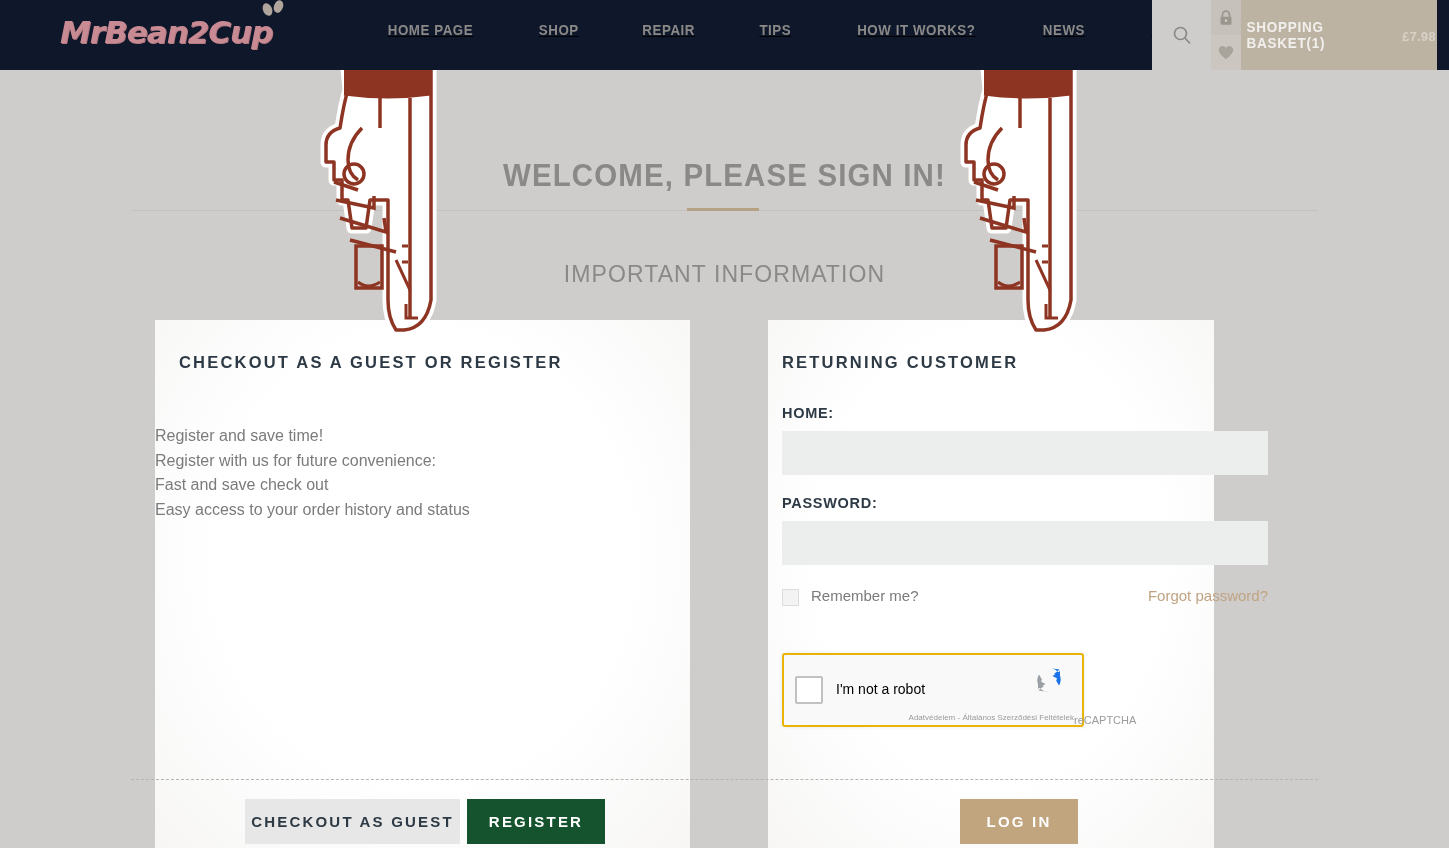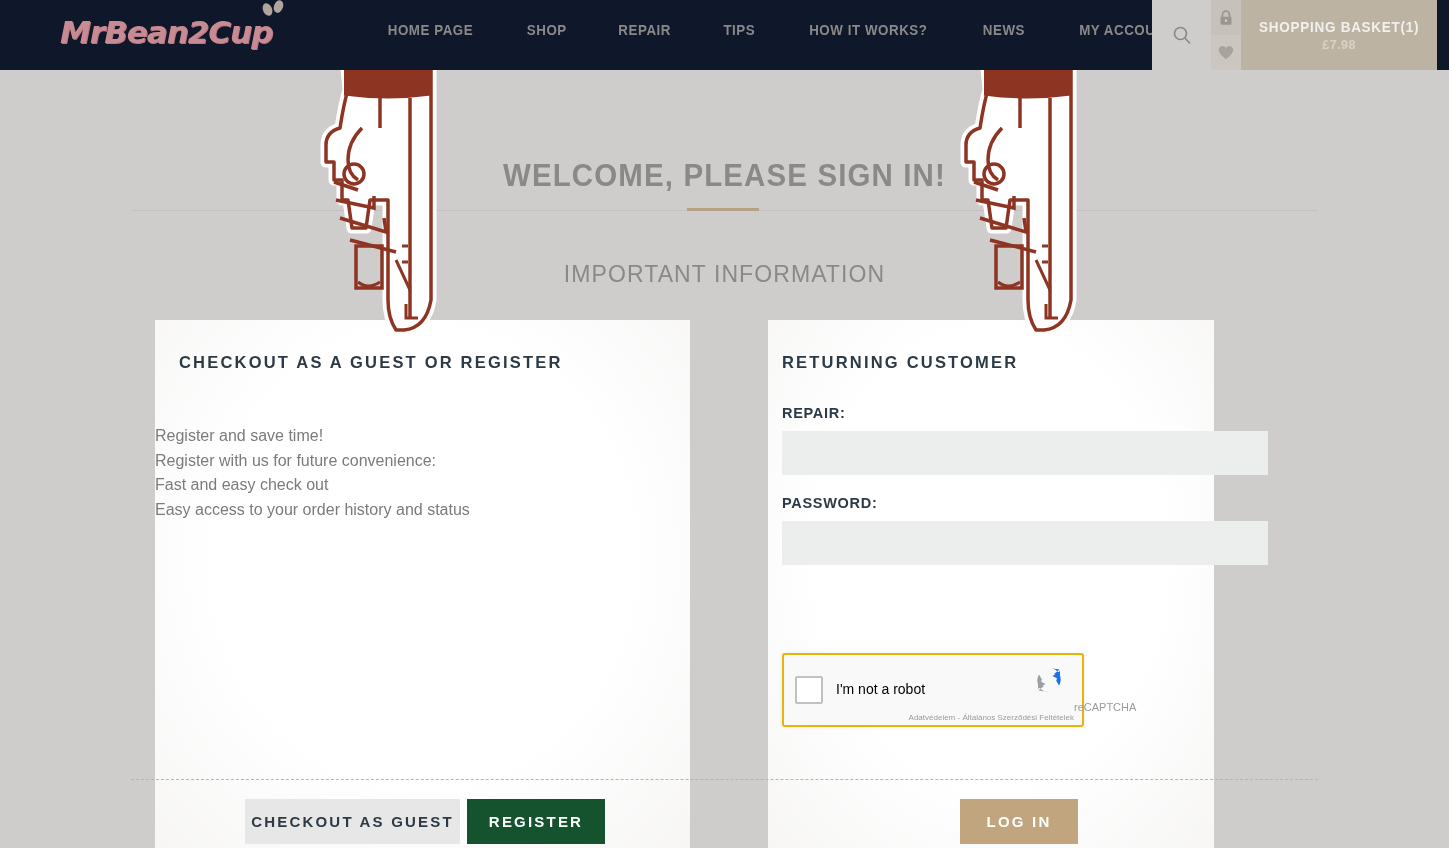--- a/index.html
+++ b/index.html
@@ -33,21 +33,21 @@
     position: absolute;
     width: 9px; height: 13px;
     border-radius: 50% 50% 50% 50%;
     background: #b0a59c;
   }
   .logo .bean.b1 { left: 203px; top: -11px; transform: rotate(-25deg); }
   .logo .bean.b2 { left: 214px; top: -14px; transform: rotate(20deg); }
 
   .nav {
     position: absolute; left: 360px; top: 22px;
-    display: flex; align-items: center; gap: 0px;
+    display: flex; align-items: center; gap: 12px; text-decoration: underline;
   }
   .nav a {
     color: #8b8987;
     font-family: "Liberation Sans Narrow", "Liberation Sans", sans-serif;
     font-size: 14.5px;
     font-weight: bold;
     letter-spacing: 0.6px;
     text-decoration: none;
     padding: 0 24px;
     white-space: nowrap;
@@ -69,21 +69,21 @@
     width: 30px; height: 35px;
     display: flex; align-items: center; justify-content: center;
   }
   .icon-cell.lock  { background: #c6c2bb; }
   .icon-cell.heart { background: #cbc7c0; }
 
   .basket {
     position: absolute; left: 1241px; top: 0;
     width: 196px; height: 70px;
     background: #bdb3a3;
-    display: flex; flex-direction: column;
+    display: flex; flex-direction: row;
     align-items: center; justify-content: center;
   }
   .basket-title {
     color: #f2f0ed;
     font-family: "Liberation Sans Narrow", "Liberation Sans", sans-serif;
     font-size: 14.5px; font-weight: bold; letter-spacing: 0.8px;
     transform: scaleX(0.93);
   }
   .basket-total {
     color: #d8d1c6;
@@ -225,21 +225,21 @@
     font-size: 14px; color: #000;
     font-family: "Liberation Sans", sans-serif;
   }
   .rc-logo {
     position: absolute; right: 10px; top: 9px;
     width: 46px; text-align: center;
   }
   .rc-brand {
     font-size: 11px; color: #9b9b9b;
     font-family: "Liberation Sans", sans-serif;
-    margin-top: 1px;
+    margin-top: 14px;
     padding-left: 48px;
   }
   .rc-terms {
     position: absolute; right: 8px; bottom: 3px;
     font-size: 8px; color: #9b9b9b;
     font-family: "Liberation Sans", sans-serif;
     white-space: nowrap;
   }
 
   
@@ -335,34 +335,39 @@
 <div class="page-title">WELCOME, PLEASE SIGN IN!</div>
 <div class="title-rule"></div>
 <div class="title-accent"></div>
 <div class="sub-title">IMPORTANT INFORMATION</div>
 
 <div class="panel left">
   <div class="panel-heading">CHECKOUT AS A GUEST OR REGISTER</div>
   <div class="guest-copy">
     <div>Register and save time!</div>
     <div>Register with us for future convenience:</div>
-    <div>Fast and easy check out</div>
+    <div>Fast and save check out</div>
     <div>Easy access to your order history and status</div>
   </div>
 </div>
 
 <div class="panel right">
   <div class="panel-heading">RETURNING CUSTOMER</div>
 
-  <div class="field-label email">REPAIR:</div>
+  <div class="field-label email">HOME:</div>
   <input class="field-input email" type="text" placeholder="" style="">
 
   <div class="field-label password">PASSWORD:</div>
   <input class="field-input password" type="password" placeholder="" style="">
 
+  <div class="remember-row">
+    <div class="checkbox"></div>
+    <div class="remember-label">Remember me?</div>
+    <a class="forgot-link" href="#">Forgot password?</a>
+  </div>
 
   <div class="recaptcha">
     <div class="rc-box"></div>
     <div class="rc-text">I'm not a robot</div>
     <div class="rc-logo">
       <svg width="32" height="32" viewBox="0 0 32 32">
         <path d="M16 4 a12 12 0 0 1 10.4 6 l-5.4 0 l5.6 -4.4 z" fill="#1c73e8"></path>
         <path d="M27 7 l0 9 l-7.5 -4 z" fill="#1c73e8"></path>
         <path d="M16 28 a12 12 0 0 1 -10.4 -6 l5.4 0 l-5.6 4.4 z" fill="#9aa0a6"></path>
         <path d="M5 25 l0 -9 l7.5 4 z" fill="#9aa0a6"></path>

